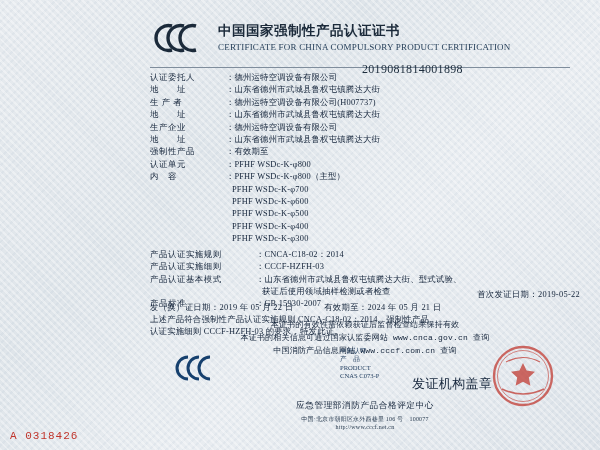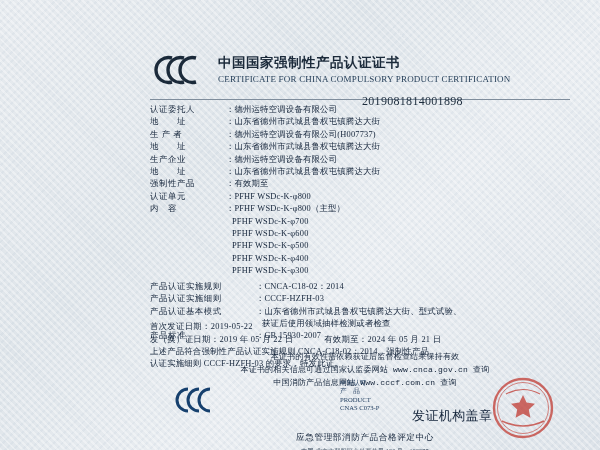--- a/index.html
+++ b/index.html
@@ -13,21 +13,21 @@
     background:linear-gradient(135deg,#e7ebef 0%,#dfe5ea 35%,#e9edf1 60%,#dde3e9 100%);
   }
   
   .page:before{
     content:"";position:absolute;inset:0;
     background:
       repeating-linear-gradient(45deg, rgba(255,255,255,0.35) 0 2px, rgba(0,0,0,0) 2px 5px),
       repeating-linear-gradient(-45deg, rgba(160,180,200,0.10) 0 2px, rgba(0,0,0,0) 2px 6px);
     pointer-events:none;
   }
-  .inner{position:absolute;inset:0;padding:8px;margin-top:32px;}
+  .inner{position:absolute;inset:0;padding:8px;}
 
   
   .hdr{position:absolute;left:0;top:10px;width:600px;height:52px;}
   .ccc-logo{
     position:absolute;left:150px;top:8px;width:58px;height:40px;
     display:flex;align-items:center;justify-content:center;
   }
   .ccc-logo svg{display:block;}
   .hdr-title{
     position:absolute;left:218px;top:12px;width:360px;
@@ -58,21 +58,21 @@
   }
   .colon{flex:0 0 6px;font-size:8.4px;color:#14243a;}
   .val{flex:1;font-size:8.4px;color:#14243a;letter-spacing:.2px;white-space:nowrap;}
 
   .sect-gap{height:3px;}
 
   
   .dates{position:absolute;left:150px;top:288px;width:430px;}
   .dline{font-size:8.4px;color:#14243a;letter-spacing:.3px;line-height:13px;}
   .dline .c{color:#14243a;}
-  .center{text-align:left;}
+  .center{text-align:right;}
 
   
   .notes{position:absolute;left:150px;top:302px;width:430px;text-align:center;}
   .note{font-size:8px;color:#14243a;line-height:13px;letter-spacing:.2px;font-family:Liberation Mono, monospace;}
 
   
   .logos{position:absolute;left:150px;top:345px;width:430px;height:50px;}
   .lg-ccc{position:absolute;left:18px;top:6px;}
   .lg-cnas{position:absolute;left:82px;top:4px;text-align:center;}
   .cnas-word{font-size:17px;font-weight:bold;color:#16406e;letter-spacing:1px;line-height:18px;font-family:"Liberation Sans",sans-serif;}

